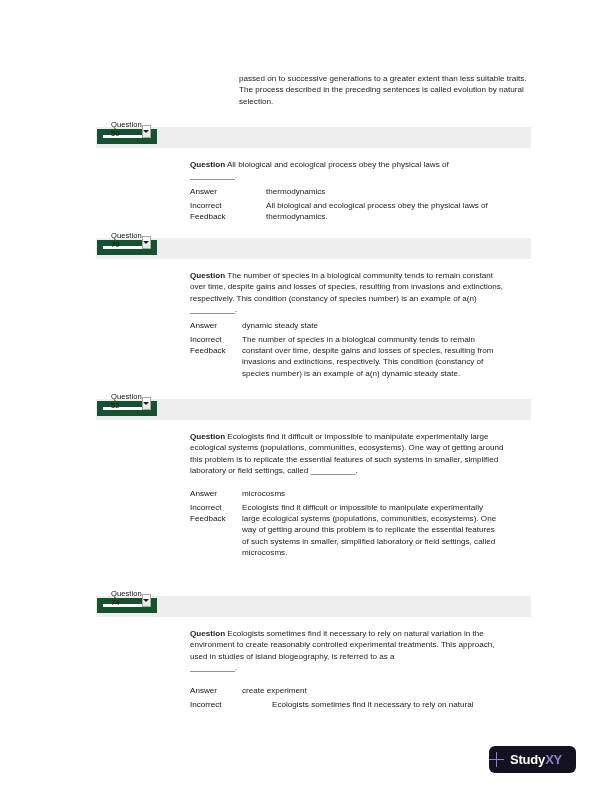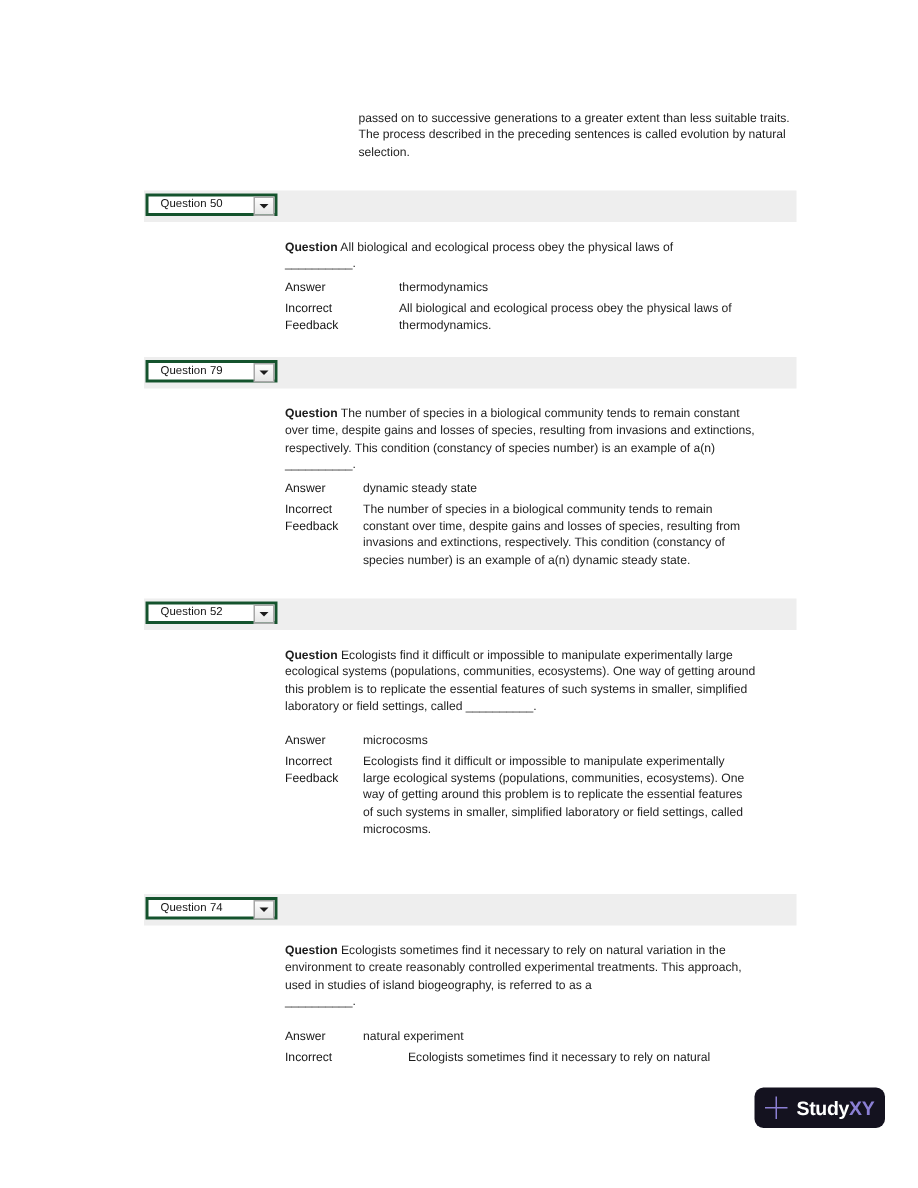--- a/index.html
+++ b/index.html
@@ -43,27 +43,27 @@
   .qbar {
     height: 21px;
     background: #eeeeee;
     position: relative;
   }
 
   .qselect {
     position: absolute;
     left: 1px;
     top: 2px;
-    width: 88px;
+    width: 60px;
     height: 15px;
     background: #ffffff;
-    border: 2px solid #14532d;
+    border: 6px solid #14532d;
     box-sizing: border-box;
     display: flex;
-    align-items: flex-start;
+    align-items: flex-end;
   }
   .qselect-label {
     flex: 1;
     font-size: 7.6px;
     color: #111111;
     padding-left: 8px;
     letter-spacing: 0.05px;
   }
   .qselect-arrow {
     width: 14px;
@@ -128,30 +128,29 @@
     flex: 1;
     color: #1d1d1d;
     line-height: 11.4px;
   }
   .rvalue.w-a { width: 243px; }
 
   
   .badge {
     position: absolute;
     left: 489px;
-    top: 725px;
+    top: 746px;
     width: 87px;
     height: 27px;
     background: #14121f;
     border-radius: 6px;
     display: flex;
     align-items: center;
-    justify-content: center;
+    justify-content: flex-start;
     gap: 6px;
-    margin-left: 14px;
   }
   .badge-plus {
     position: relative;
     width: 15px;
     height: 15px;
     flex: 0 0 auto;
   }
   .badge-plus::before,
   .badge-plus::after {
     content: "";
@@ -281,21 +280,21 @@
     </div>
     <div class="qbody">
       <div class="qtext">
         <b>Question</b>
         <span>Ecologists sometimes find it necessary to rely on natural variation in the environment to create reasonably controlled experimental treatments. This approach, used in studies of island biogeography, is referred to as a</span>
       </div>
       <div class="blankline">__________.</div>
       <div class="spacer-md"></div>
       <div class="row">
         <div class="rlabel narrow">Answer</div>
-        <div class="rvalue">natural experiment</div>
+        <div class="rvalue">create experiment</div>
       </div>
       <div class="row">
         <div class="rlabel narrow">Incorrect</div>
         <div class="rvalue" style="width:258px;flex:0 0 auto;margin-left:30px;">Ecologists sometimes find it necessary to rely on natural</div>
       </div>
     </div>
   </div>
 
   <div class="badge">
     <span class="badge-plus"></span>

